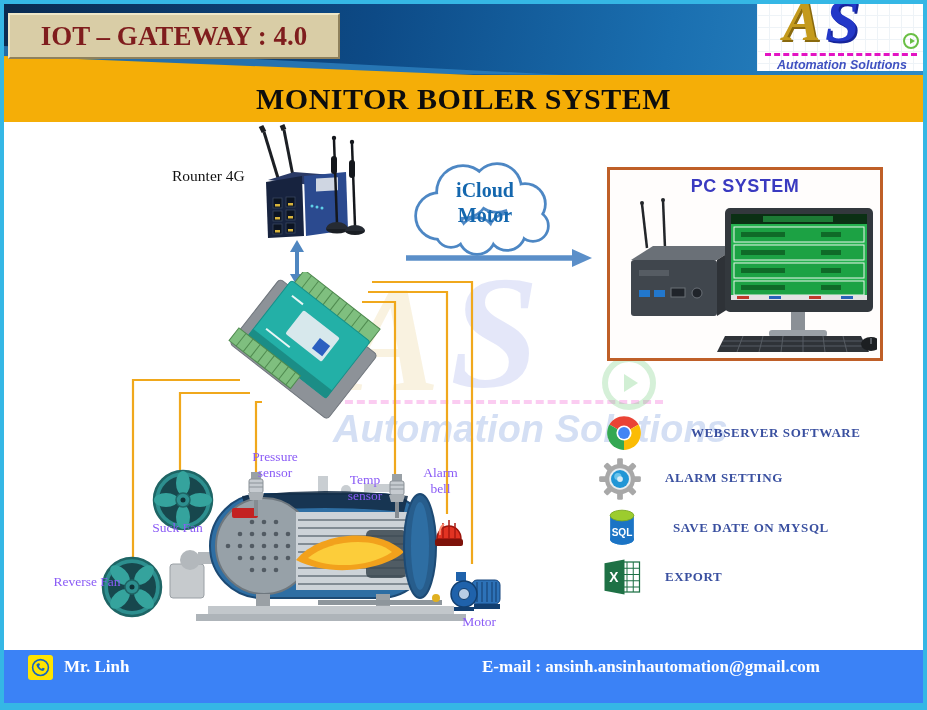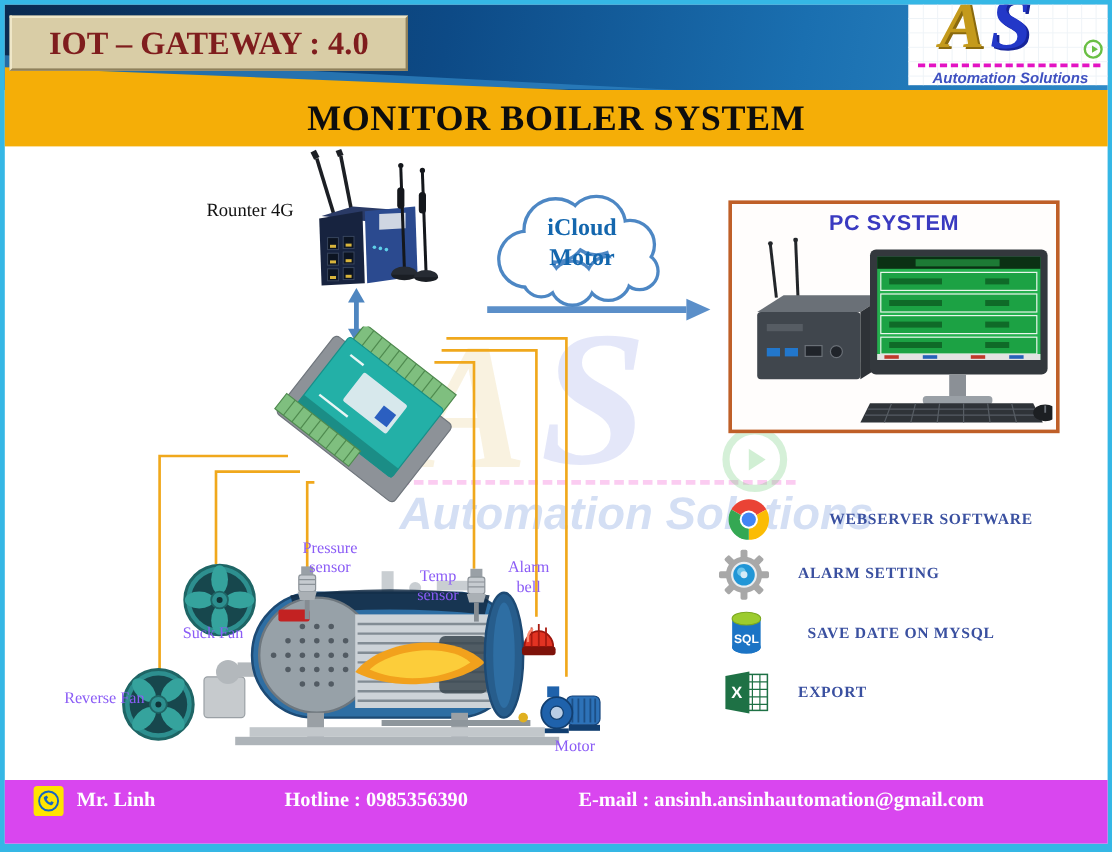--- a/index.html
+++ b/index.html
@@ -50,21 +50,21 @@
   .features{left:86px;top:222px;width:220px;margin:0;padding-left:42px;font-size:15.5px;color:#111;}
   .features li{margin-bottom:3.2px;}
   .cloud-text{text-align:center;font-weight:bold;font-size:20px;color:#1467ae;line-height:25px;}
   .pc-box{left:607px;top:167px;width:276px;height:194px;background:#fffdfc;
     border:3px solid #bf5f28;box-sizing:border-box;}
   .pc-title{left:0;top:6px;width:100%;text-align:center;font-family:"Liberation Sans",sans-serif;
     font-weight:bold;font-size:18px;color:#3a3ac0;letter-spacing:.5px;}
   .cap-label{font-size:13px;font-weight:bold;color:#3a50a0;letter-spacing:.6px;}
   .part-label{font-size:13.5px;color:#8b5cf6;text-align:center;line-height:15.5px;}
   
-  .footer{left:4px;top:650px;width:919px;height:53px;background:#d946ef;color:#ffffff;}
+  .footer{left:4px;top:650px;width:919px;height:53px;background:#3b82f6;color:#ffffff;}
   .footer .row1{font-weight:bold;font-size:17px;}
   .phone-badge{left:24px;top:5px;width:25px;height:25px;background:#ffe400;border-radius:3px;
     display:flex;align-items:center;justify-content:center;}
 </style>
 </head>
 <body>
 
 <div class="page">
 
   <div class="abs border-strip" style="left:0;top:0;width:927px;height:4px;"></div>
@@ -479,17 +479,16 @@
   <div class="abs part-label" style="left:455px;top:614px;width:48px;">Motor</div>
 
   <div class="abs footer">
     <div class="abs phone-badge">
       <svg width="19" height="19" viewBox="0 0 24 24">
         <circle cx="12" cy="12" r="10" fill="none" stroke="#1565c0" stroke-width="2"></circle>
         <path d="M8.2,7.2 l2,-1 1.2,2.4 -1.4,1.4 c0.6,1.8 1.8,3 3.6,3.6 l1.4,-1.4 2.4,1.2 -1,2 c-0.6,1 -1.8,1.2 -2.8,0.8 c-3.2,-1.2 -5.6,-3.6 -6.6,-6.8 c-0.3,-1 0.2,-1.9 1.2,-2.2 Z" fill="#1565c0"></path>
       </svg>
     </div>
     <div class="abs row1" style="left:60px;top:7px;">Mr. Linh</div>
-    <div class="abs row1" style="left:233px;top:7px;">Hotline : 0985356390</div>
     <div class="abs row1" style="left:478px;top:7px;">E-mail : ansinh.ansinhautomation@gmail.com</div>
   </div>
 
 </div>
 
 </body></html>

